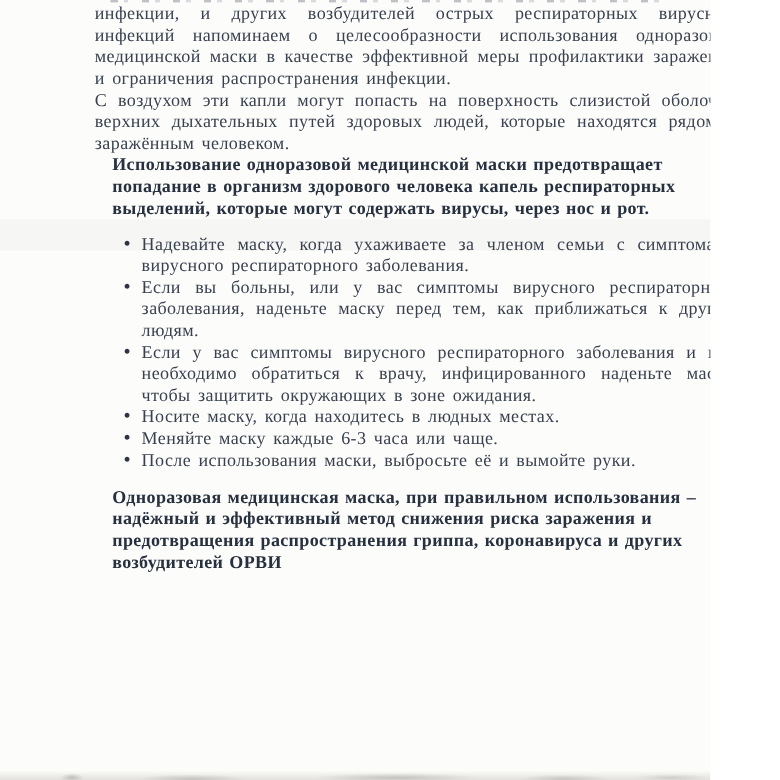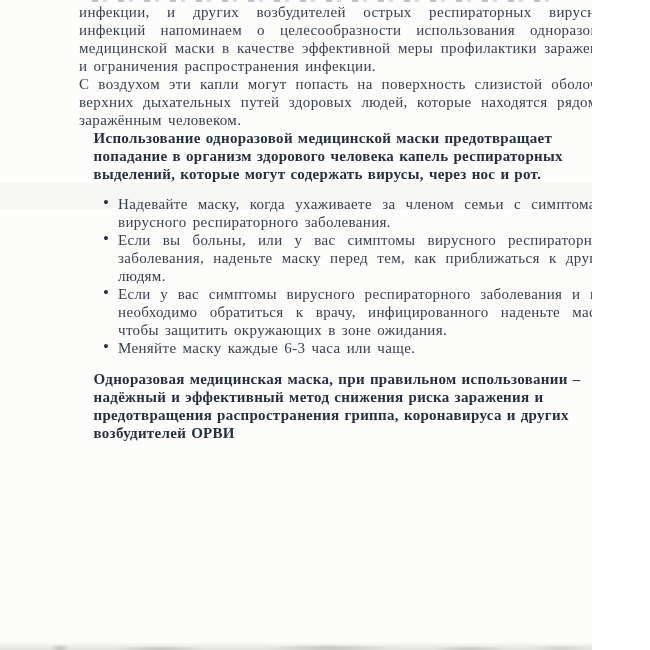--- a/index.html
+++ b/index.html
@@ -123,22 +123,24 @@
 
     <p class="body-par">С воздухом эти капли могут попасть на поверхность слизистой оболочки верхних дыхательных путей здоровых людей, которые находятся рядом с заражённым человеком.</p>
 
 
     <p class="center-bold">Использование одноразовой медицинской маски предотвращает попадание в организм здорового человека капель респираторных выделений, которые могут содержать вирусы, через нос и рот.</p>
 
     <ul class="bullet-list">
       <li>Надевайте маску, когда ухаживаете за членом семьи с симптомами вирусного респираторного заболевания.</li>
       <li>Если вы больны, или у вас симптомы вирусного респираторного заболевания, наденьте маску перед тем, как приближаться к другим людям.</li>
       <li>Если у вас симптомы вирусного респираторного заболевания и вам необходимо обратиться к врачу, инфицированного наденьте маску, чтобы защитить окружающих в зоне ожидания.</li>
+      <li>Носите маску, когда находитесь в людных местах.</li>
       <li>Меняйте маску каждые 6-3 часа или чаще.</li>
+      <li>После использования маски, выбросьте её и вымойте руки.</li>
     </ul>
 
-    <p class="center-bold footer-statement">Одноразовая медицинская маска, при правильном использовании – надёжный и эффективный метод снижения риска заражения и предотвращения распространения гриппа, коронавируса и других возбудителей ОРВИ</p>
+    <p class="center-bold footer-statement">Одноразовая медицинская маска, при правильном использования – надёжный и эффективный метод снижения риска заражения и предотвращения распространения гриппа, коронавируса и других возбудителей ОРВИ</p>
 
   </div>
 
   <div class="bottom-scan-band"></div>
 
 </div>
 
 </body></html>

